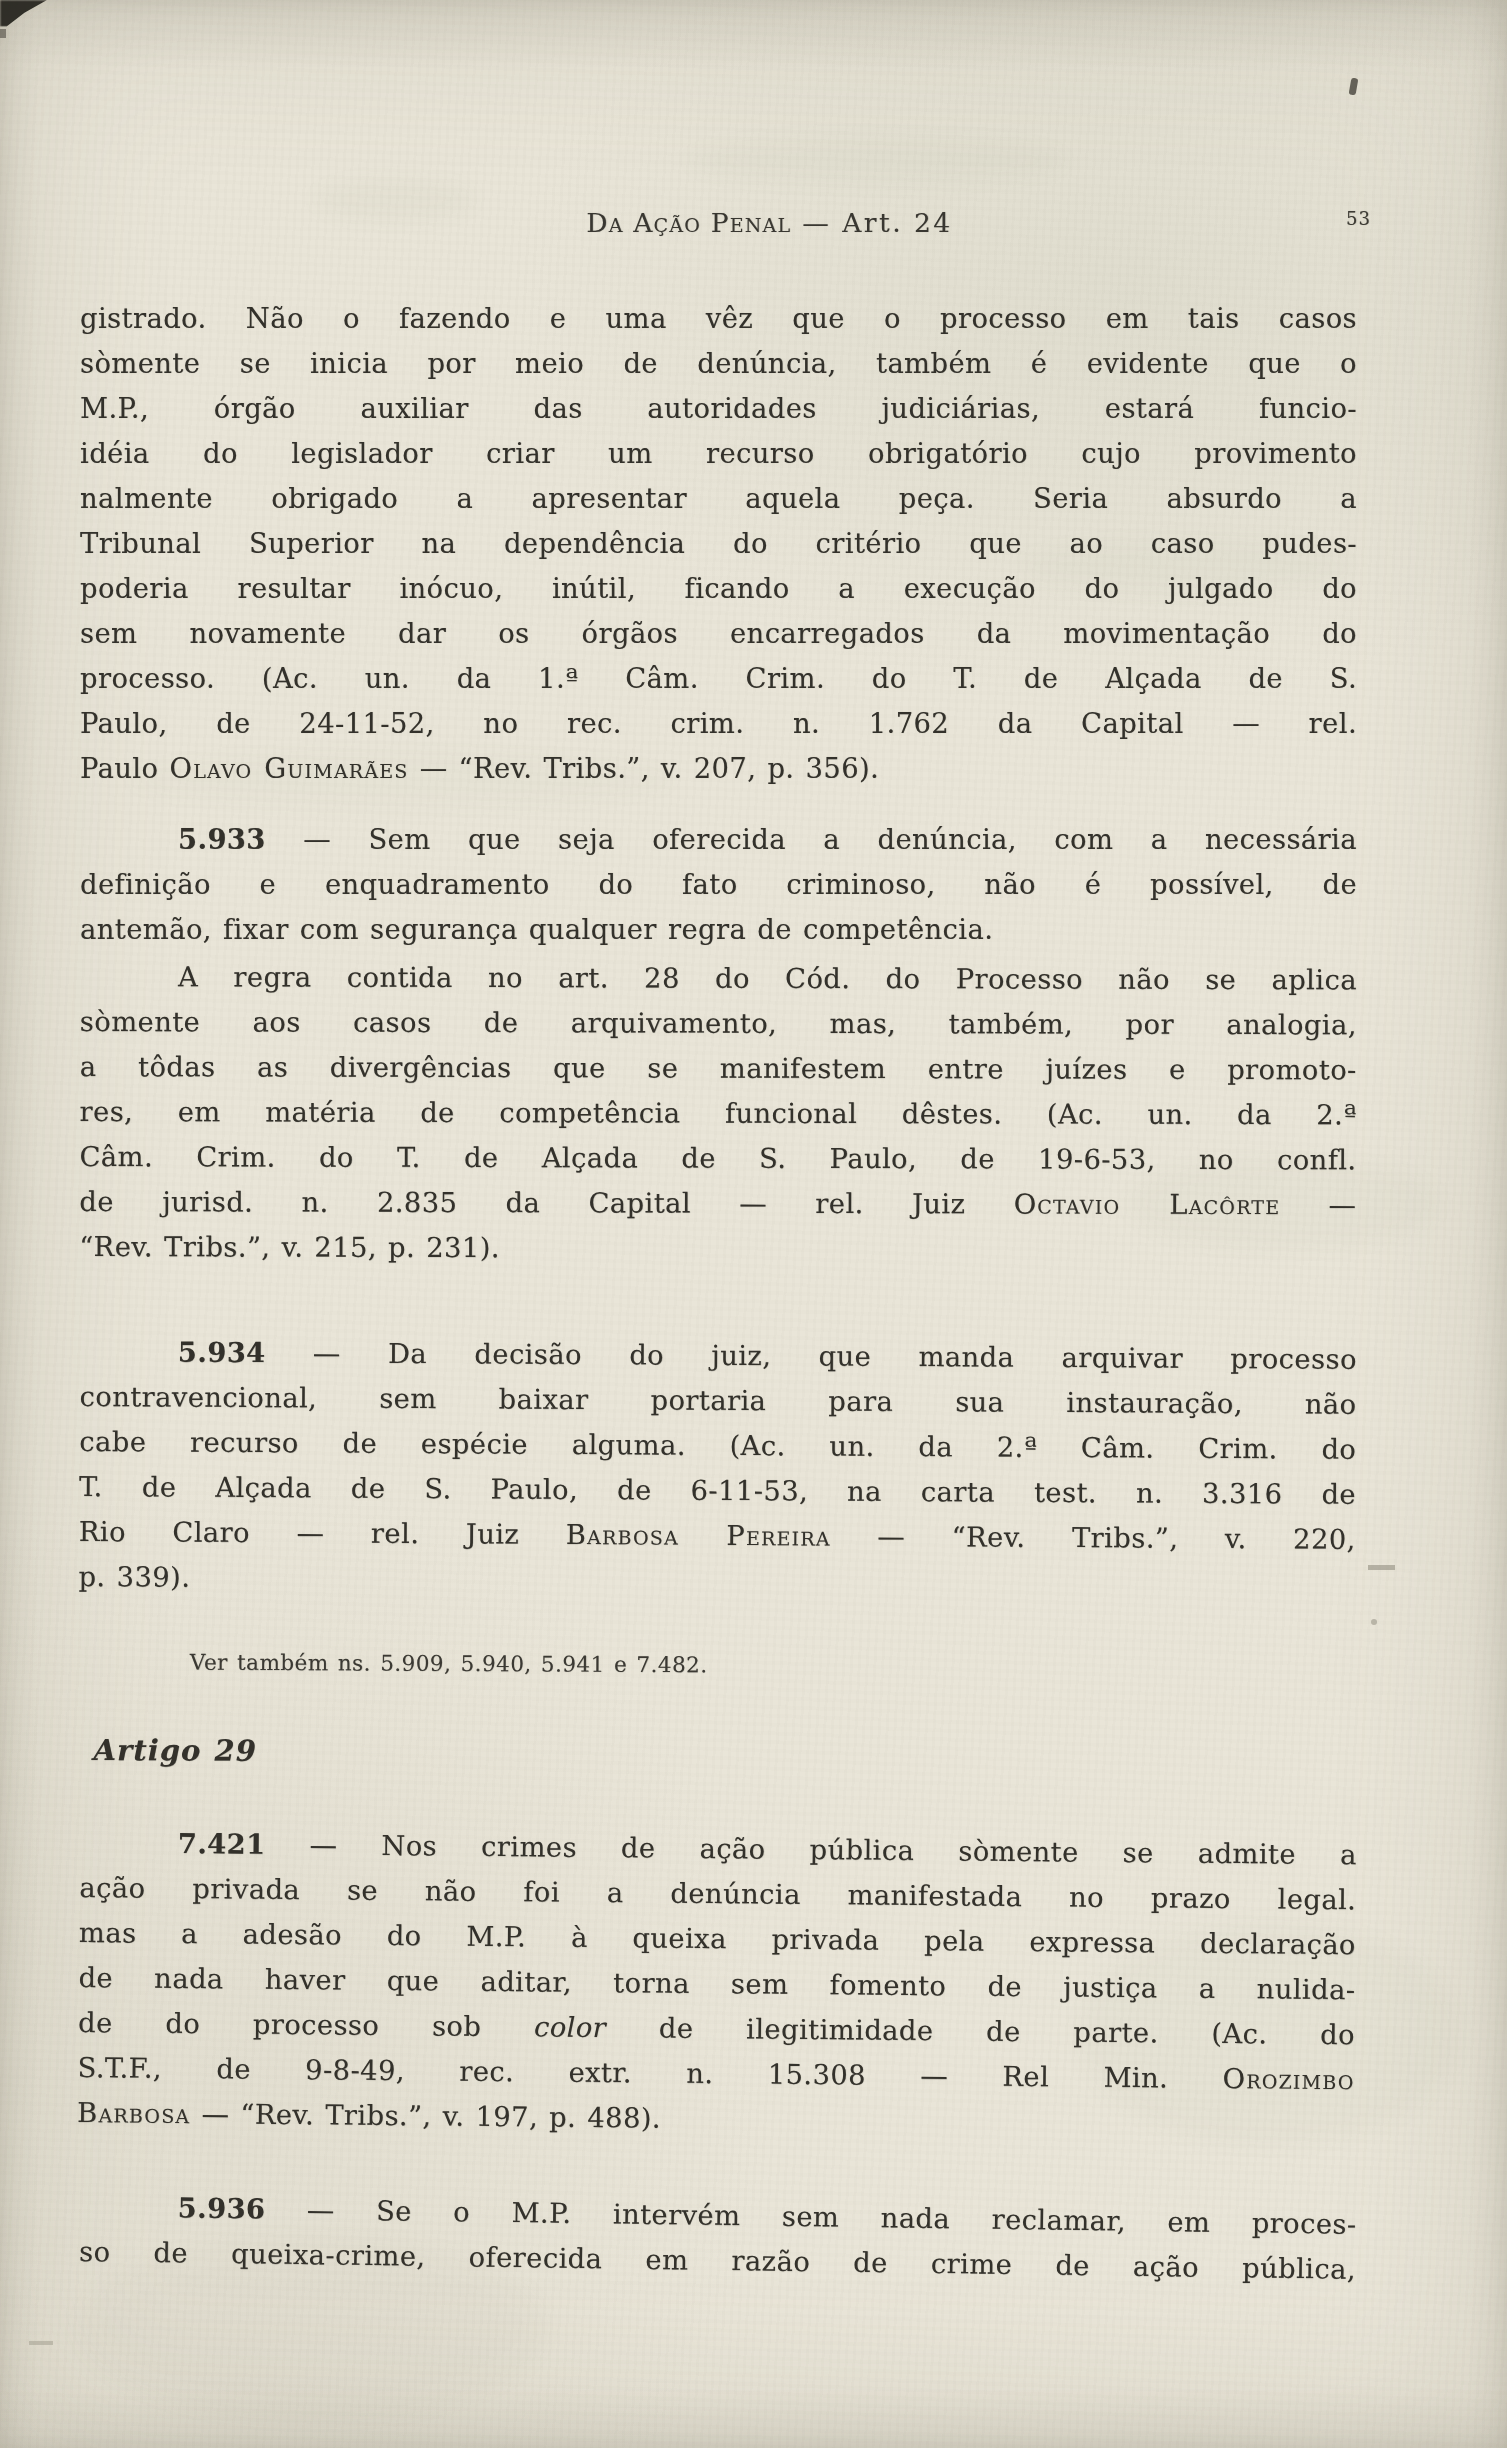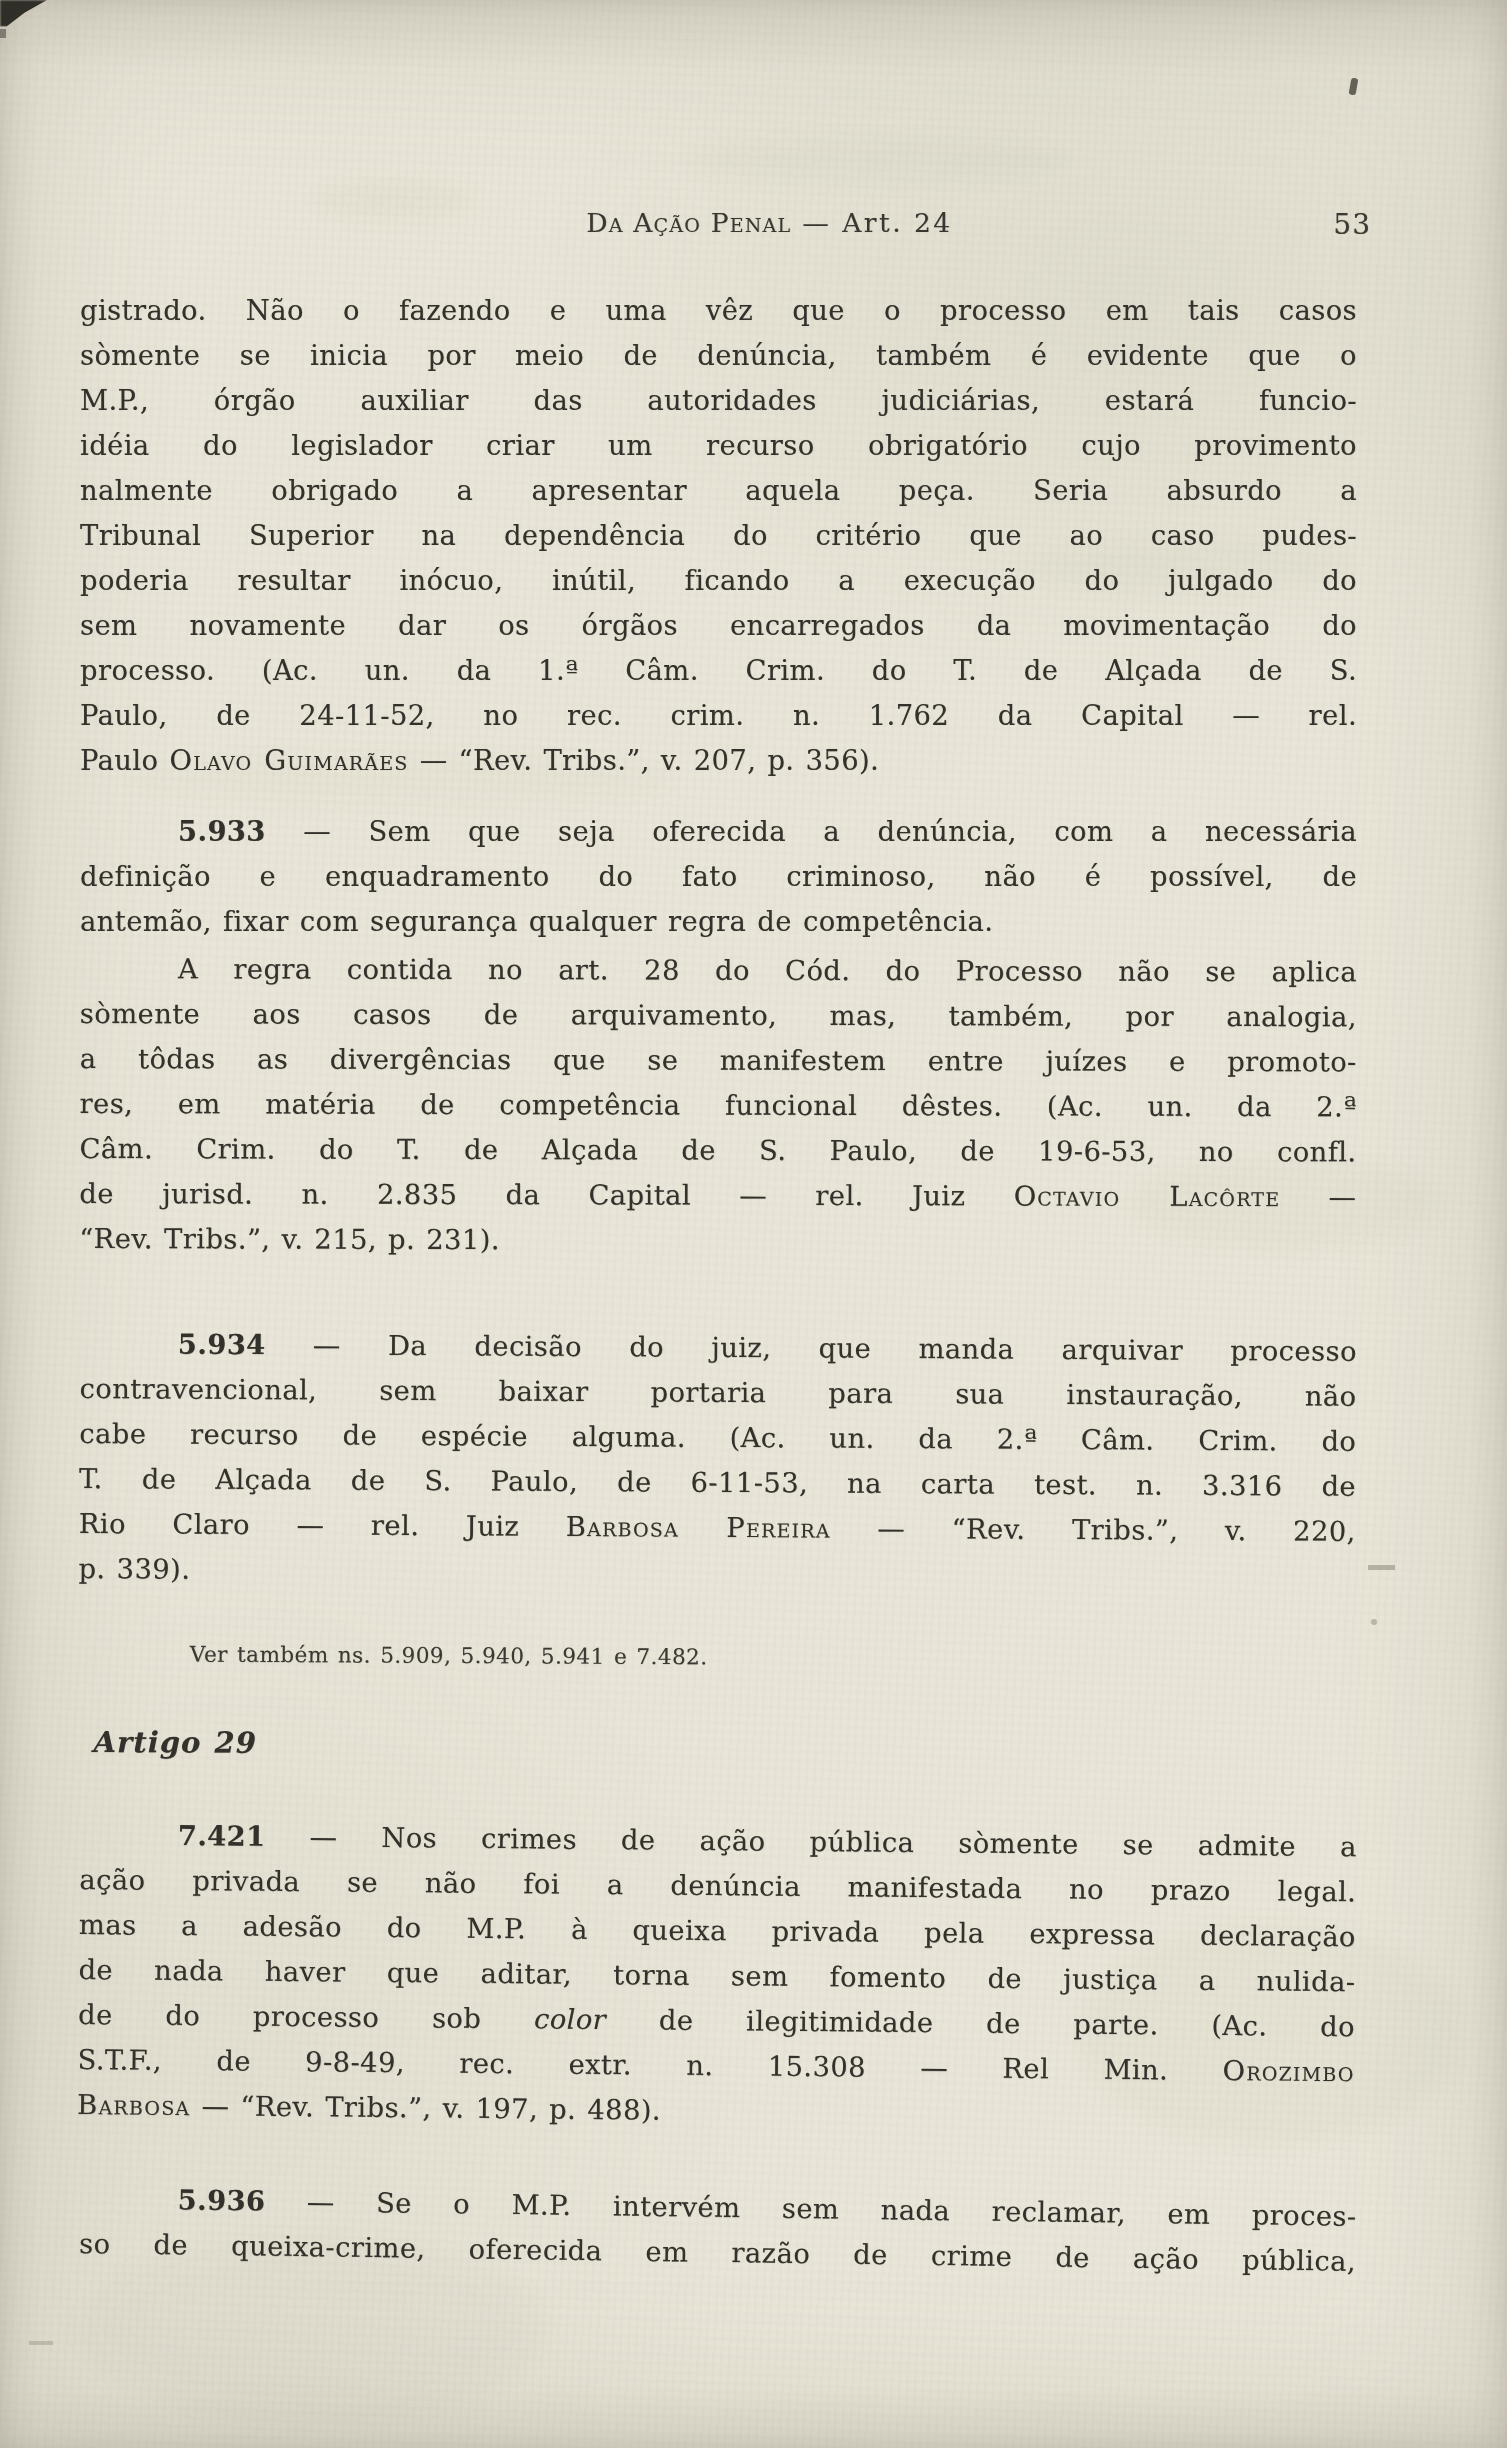--- a/index.html
+++ b/index.html
@@ -31,40 +31,40 @@
   
   .running-header{position:absolute;top:186px;left:16px;width:100%;height:39px;margin-top:21px;}
   .header-title{
     position:absolute;left:0;width:100%;text-align:center;
     font-size:26.5px;letter-spacing:2.5px;color:#393731;
     text-shadow:0.4px 0.4px 0.7px rgba(50,48,42,.35);
   }
   .header-title .sc{font-variant:small-caps;}
   .page-number{
     position:absolute;right:152px;top:1px;
-    font-size:28px;letter-spacing:1px;color:#3c3a33;
+    font-size:18px;letter-spacing:1px;color:#3c3a33;
     text-shadow:0.4px 0.4px 0.8px rgba(50,48,42,.4);
   }
   
   .text-column{position:absolute;left:80px;top:284px;width:1277px;}
   .block{transform-origin:0 0;}
   .line{
     font-size:27.4px;line-height:45px;
     letter-spacing:0.4px;word-spacing:2px;
     text-align:justify;text-align-last:justify;
     text-shadow:0.3px 0.3px 0.7px rgba(51,49,43,.38);
     white-space:normal;
   }
   .line.last{text-align-last:left;}
   .line.fl-indent{text-indent:98px;}
   .b{font-weight:bold;}
   .sc{font-variant:small-caps;letter-spacing:1.2px;}
   .i{font-style:italic;}
   
-  .text-column .block:nth-child(1){margin-top:4px;}
+  .text-column .block:nth-child(1){margin-top:12px;}
   .text-column .block:nth-child(2){margin-top:26px;}
   .text-column .block:nth-child(3){margin-top:2px;transform:rotate(.15deg);}
   .text-column .block:nth-child(4){margin-top:60px;transform:rotate(.35deg);}
   .text-column .block:nth-child(5){margin-top:45px;transform:rotate(.3deg);}
   .text-column .block:nth-child(6){margin-top:51px;transform:rotate(.25deg);}
   .text-column .block:nth-child(7){margin-top:49px;transform:rotate(.55deg);}
   .text-column .block:nth-child(8){margin-top:49px;transform:rotate(.8deg);}
   .block.note .line{
     font-size:21.6px;line-height:35px;
     padding-left:110px;text-align:left;text-align-last:left;

